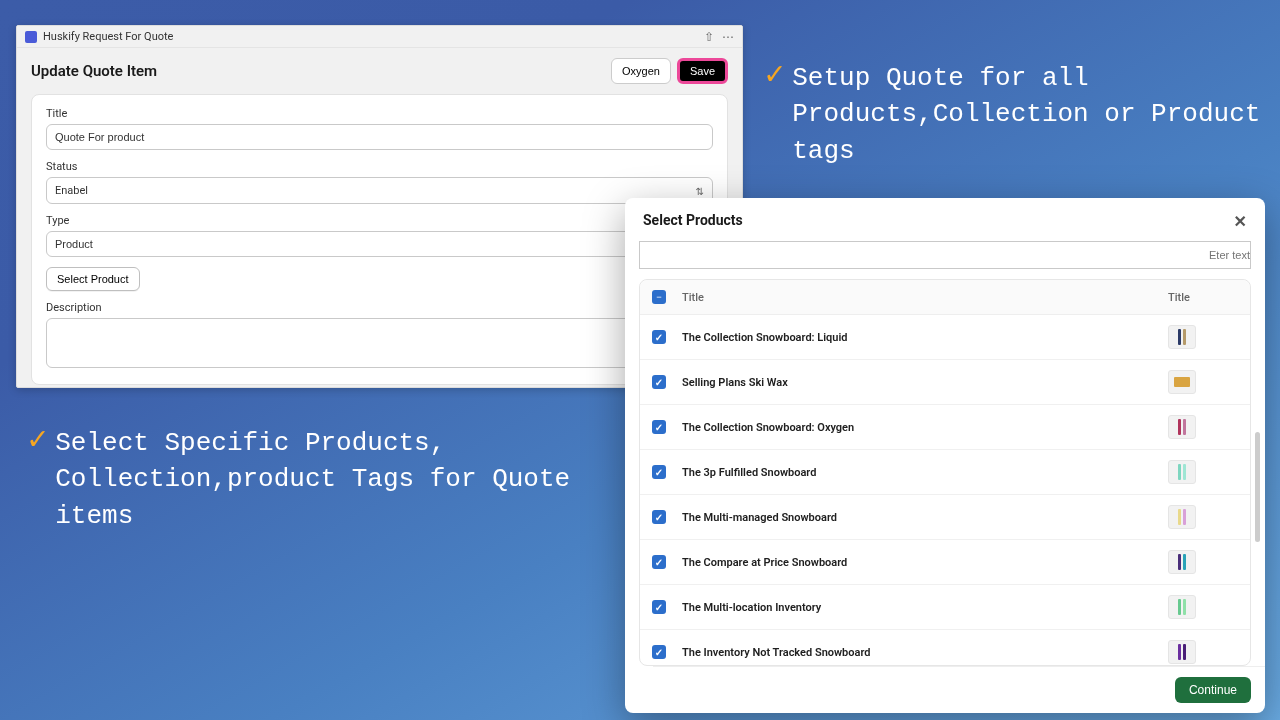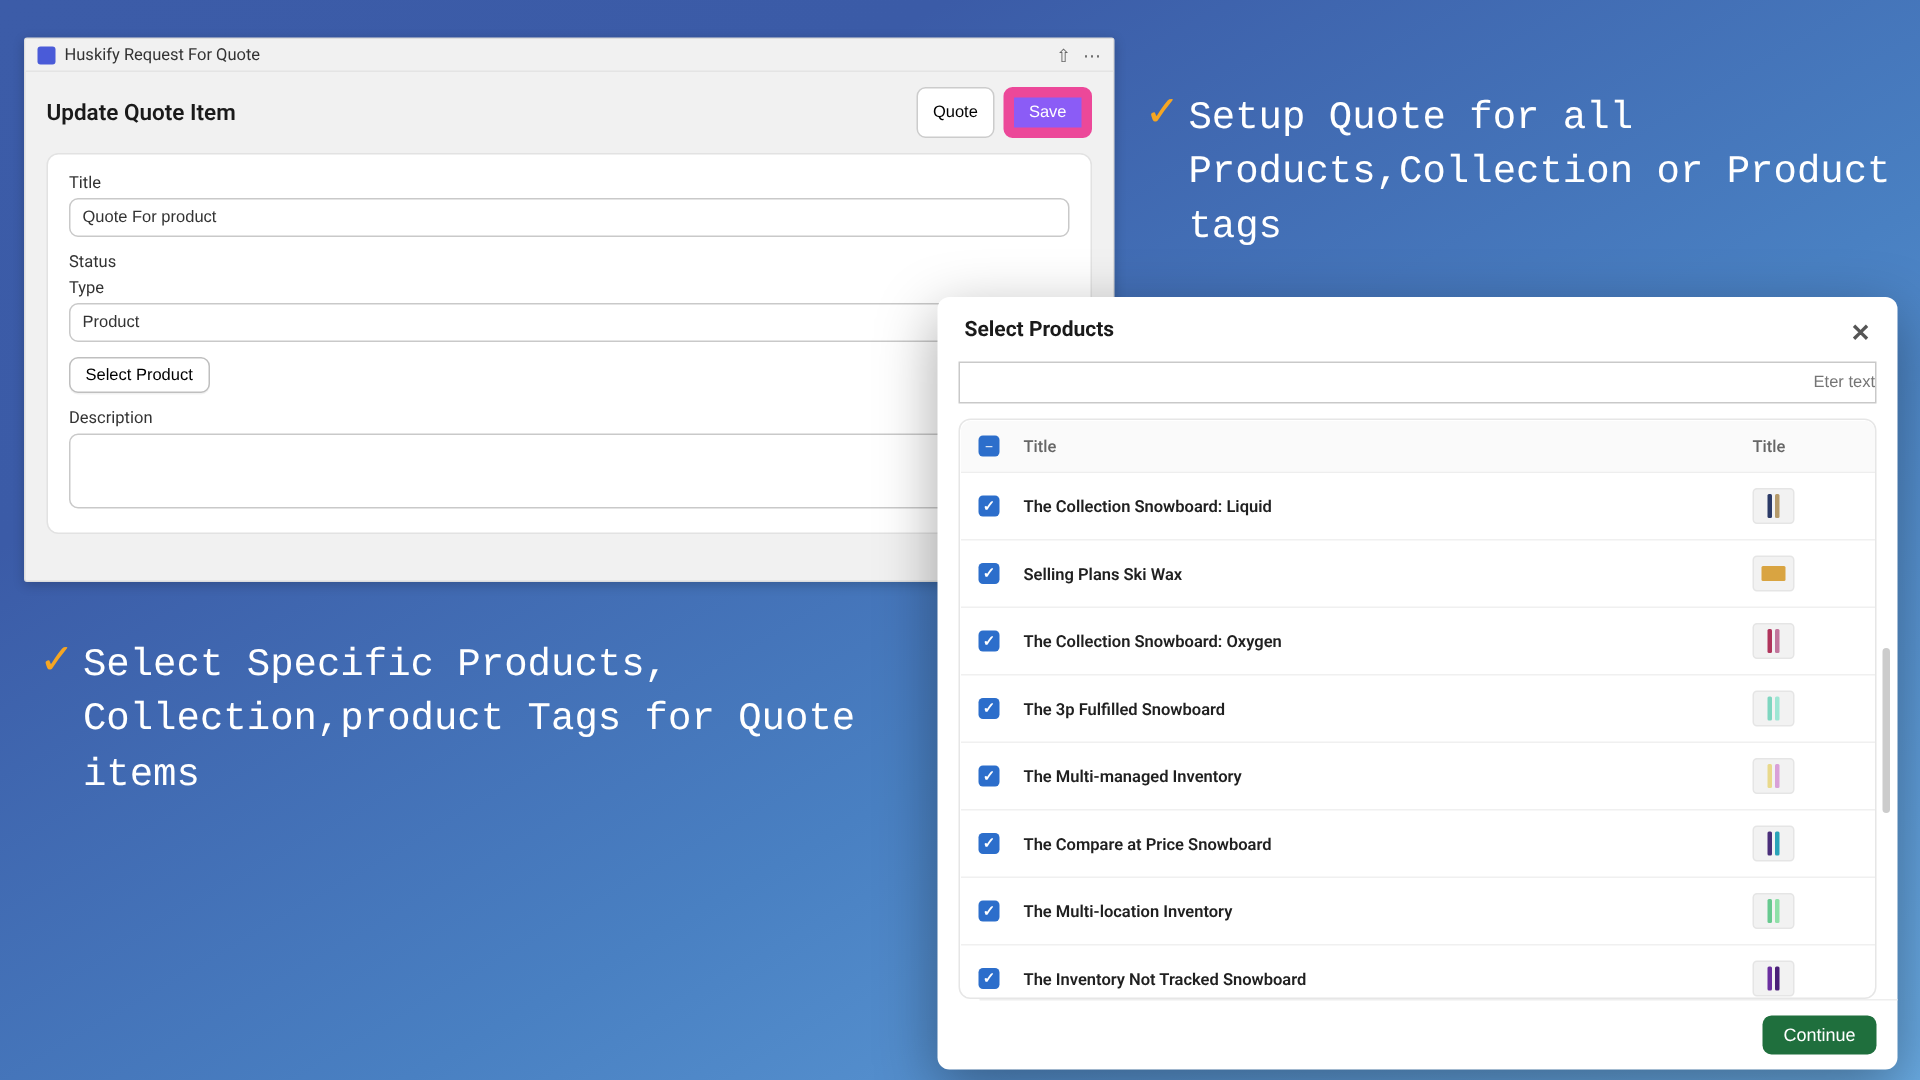--- a/index.html
+++ b/index.html
@@ -22,21 +22,21 @@
     background: #f1f1f1; border: 1px solid #ddd; border-radius: 2px;
     box-shadow: 0 2px 8px rgba(0,0,0,.2);
   }
   .app-header { height: 22px; display: flex; align-items: center; padding: 10px 8px; background: #f1f1f1; border-bottom: 1px solid #e4e4e4; font-size: 11px; color: #333; }
   .app-header .logo { width: 12px; height: 12px; background: #4a5bd8; margin-right: 6px; border-radius: 2px; }
   .app-header .hdr-icons { margin-left: auto; display: flex; gap: 8px; color: #666; font-size: 12px; }
   .page-bar { display: flex; align-items: center; padding: 10px 14px; }
   .page-bar h2 { font-size: 15px; font-weight: 600; color: #1a1a1a; }
   .page-bar .actions { margin-left: auto; display: flex; gap: 6px; }
   .btn { font-size: 11px; padding: 4px 10px; border-radius: 6px; border: 1px solid #ccc; background: #fff; cursor: pointer; }
-  .btn.primary { background: #8b5cf6; color: #fff; border: 7px solid #ec4899; }
+  .btn.primary { background: #000000; color: #fff; border: 3px solid #ec4899; }
 
   .form-card { background: #fff; margin: 0 14px 14px; border: 1px solid #e2e2e2; border-radius: 8px; padding: 12px 14px; }
   .field-label { font-size: 11px; color: #333; margin-bottom: 4px; display: block; }
   .input, .select { width: 100%; font-size: 11px; padding: 6px 8px; border: 1px solid #c9c9c9; border-radius: 6px; background: #fff; margin-bottom: 10px; color: #333; }
   .select { position: relative; }
   .select .chev { position: absolute; right: 8px; top: 50%; transform: translateY(-50%); color: #666; font-size: 10px; }
   .textarea { width: 100%; height: 50px; border: 1px solid #c9c9c9; border-radius: 6px; padding: 6px 8px; font-size: 11px; }
   .select-product-btn { font-size: 11px; padding: 5px 10px; border: 1px solid #bfbfbf; border-radius: 6px; background: #fff; cursor: pointer; margin-bottom: 10px; box-shadow: 0 1px 0 rgba(0,0,0,.05); text-align: center; }
 
   
@@ -84,29 +84,33 @@
     <span class="logo"></span>
     <span>Huskify Request For Quote</span>
     <span class="hdr-icons">
       <span>⇧</span>
       <span>⋯</span>
     </span>
   </div>
   <div class="page-bar">
     <h2>Update Quote Item</h2>
     <div class="actions">
-      <button class="btn">Quote</button>
+      <button class="btn">Oxygen</button>
       <button class="btn primary">Save</button>
     </div>
   </div>
   <div class="form-card">
     <label class="field-label">Title</label>
     <input class="input" value="Quote For product" style="">
 
     <label class="field-label">Status</label>
+    <div class="select">
+      <span>Enabel</span>
+      <span class="chev">⇅</span>
+    </div>
 
     <label class="field-label">Type</label>
     <input class="input" value="Product" style="">
 
     <button class="select-product-btn">Select Product</button>
 
     <label class="field-label">Description</label>
     <textarea class="textarea" style=""></textarea>
   </div>
 </div>
@@ -160,21 +164,21 @@
           <span class="col-title">The 3p Fulfilled Snowboard</span>
           <span class="col-img">
             <span class="thumb">
               <span class="bar" style="background: rgb(126, 214, 192);"></span>
               <span class="bar" style="background: rgb(159, 230, 212);"></span>
             </span>
           </span>
         </div>
         <div class="row">
           <span class="cb checked">✓</span>
-          <span class="col-title">The Multi-managed Inventory</span>
+          <span class="col-title">The Multi-managed Snowboard</span>
           <span class="col-img">
             <span class="thumb">
               <span class="bar" style="background: rgb(233, 217, 139);"></span>
               <span class="bar" style="background: rgb(217, 160, 216);"></span>
             </span>
           </span>
         </div>
         <div class="row">
           <span class="cb checked">✓</span>
           <span class="col-title">The Compare at Price Snowboard</span>

